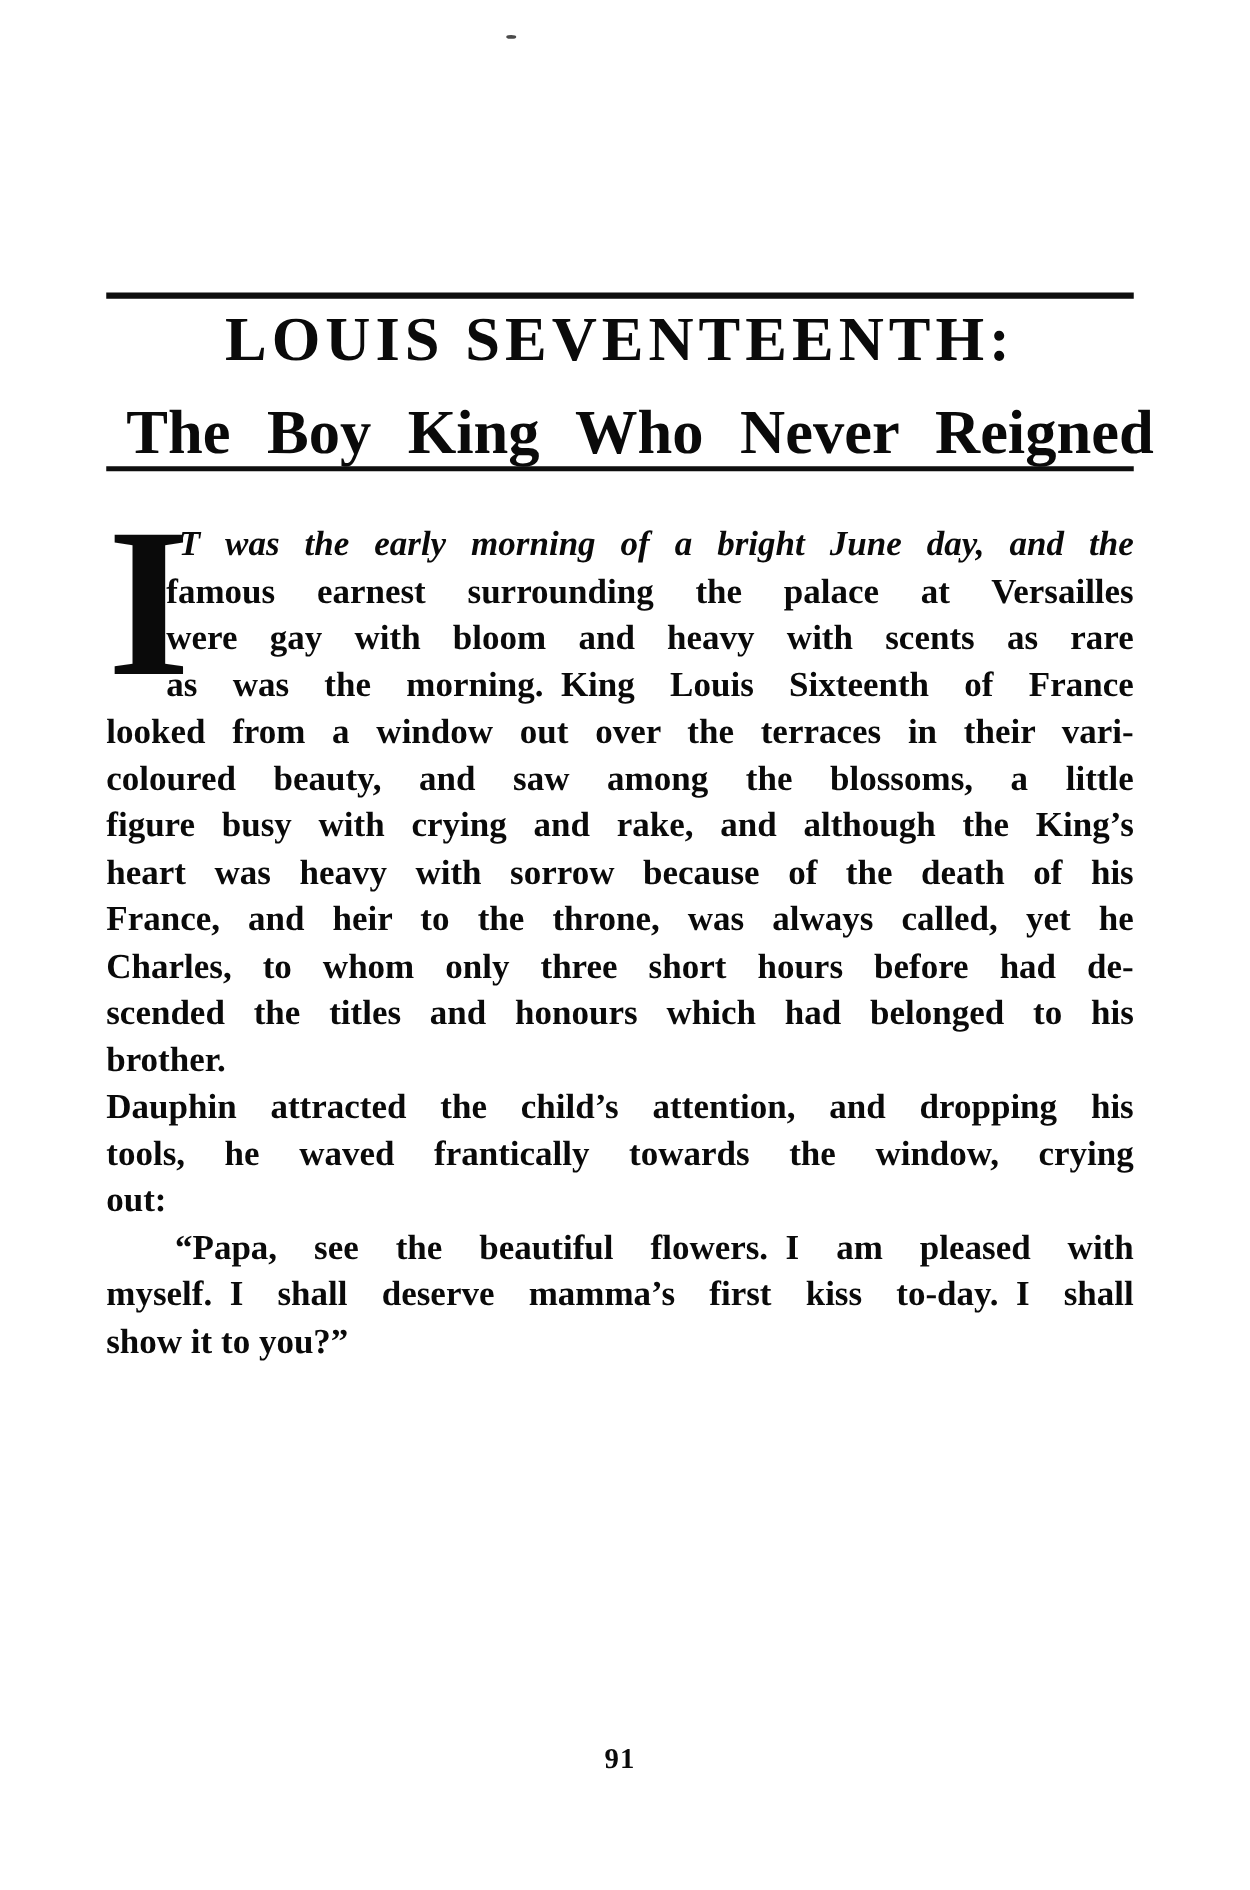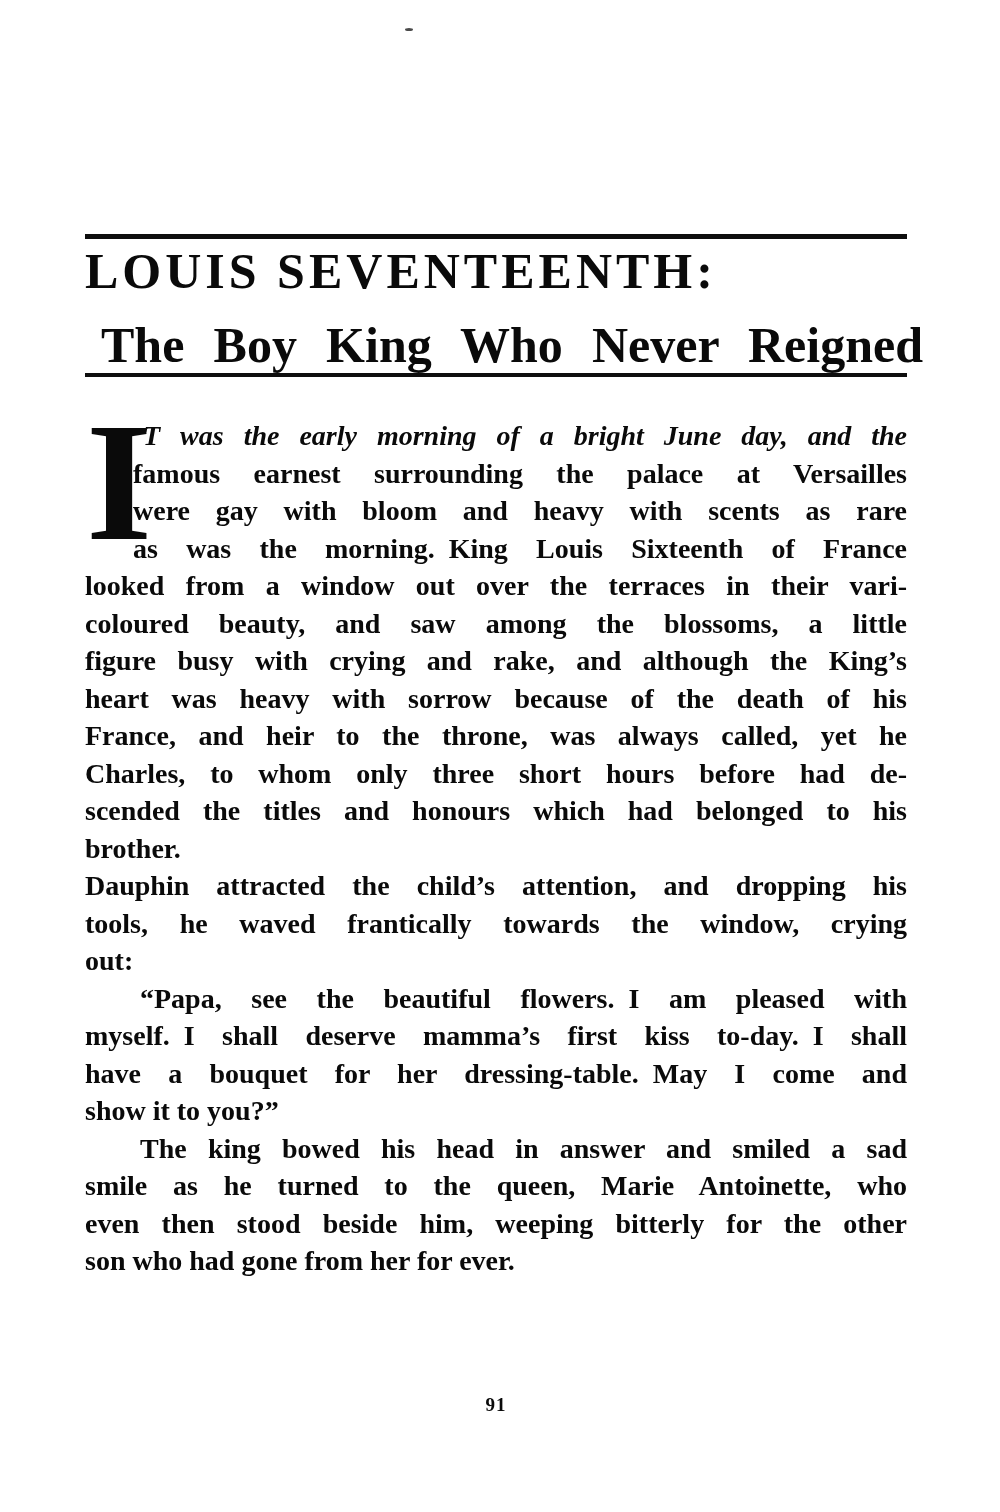--- a/index.html
+++ b/index.html
@@ -27,21 +27,21 @@
   }
   .rule-top { top: 234px; height: 5px; }
   .rule-bottom { top: 373px; height: 4px; }
   .title1 {
     position: absolute;
     top: 246px; left: 85px; width: 822px;
     margin: 0;
     font-size: 50px;
     font-weight: bold;
     line-height: 1;
-    text-align: left;
+    text-align: center;
     letter-spacing: 4px;
     white-space: nowrap;
   }
   .title2 {
     position: absolute;
     top: 304px; left: 85px; width: 822px;
     margin: 16px;
     font-size: 50px;
     font-weight: bold;
     line-height: 1;
@@ -68,21 +68,21 @@
     position: absolute;
     left: 1px; top: -20px;
     font-size: 170px;
     line-height: 1;
     font-weight: bold;
   }
   .folio {
     position: absolute;
     top: 1394px; left: 85px; width: 822px;
     text-align: center;
-    font-size: 19px;
+    font-size: 23px;
     font-weight: bold;
     letter-spacing: 1px;
   }
 </style>
 </head>
 <body>
 
 <div class="page">
   <div class="speck"></div>
   <div class="rule rule-top"></div>
@@ -106,24 +106,17 @@
         <div class="line last">brother.</div>
       </div>
       <div class="paragraph">
         <div class="line">Dauphin attracted the child’s attention, and dropping his</div>
         <div class="line">tools, he waved frantically towards the window, crying</div>
         <div class="line last">out:</div>
       </div>
       <div class="paragraph">
         <div class="line indent">“Papa, see the beautiful flowers. I am pleased with</div>
         <div class="line">myself. I shall deserve mamma’s first kiss to-day. I shall</div>
-        <div class="line">have a bouquet for her dressing-table. May I come and</div>
         <div class="line last">show it to you?”</div>
-      </div>
-      <div class="paragraph">
-        <div class="line indent">The king bowed his head in answer and smiled a sad</div>
-        <div class="line">smile as he turned to the queen, Marie Antoinette, who</div>
-        <div class="line">even then stood beside him, weeping bitterly for the other</div>
-        <div class="line last">son who had gone from her for ever.</div>
       </div>
     </div>
   <div class="folio">91</div>
 </div>
 
 </body></html>

